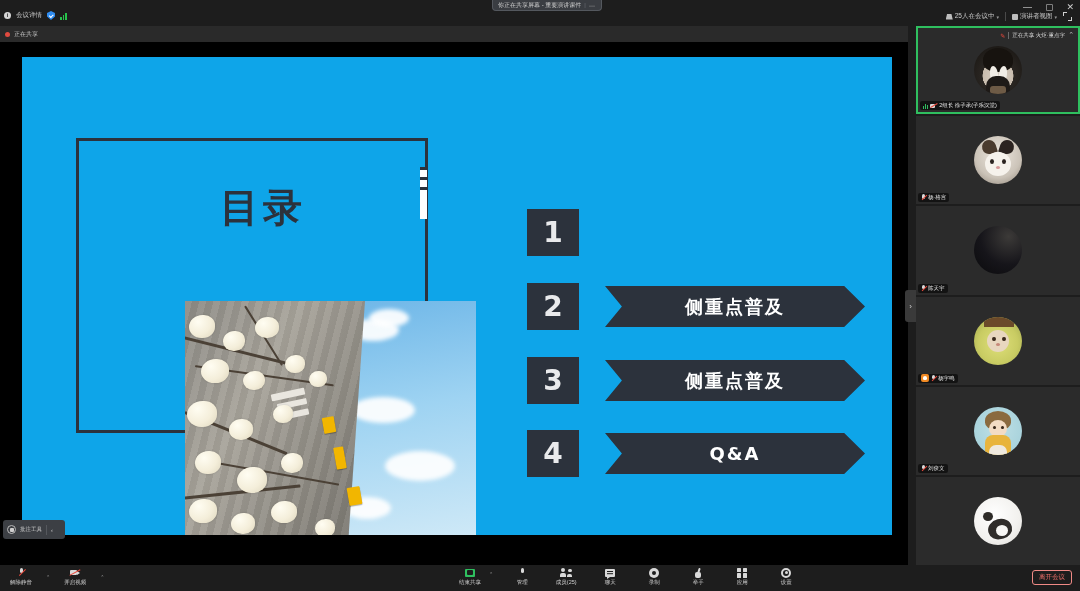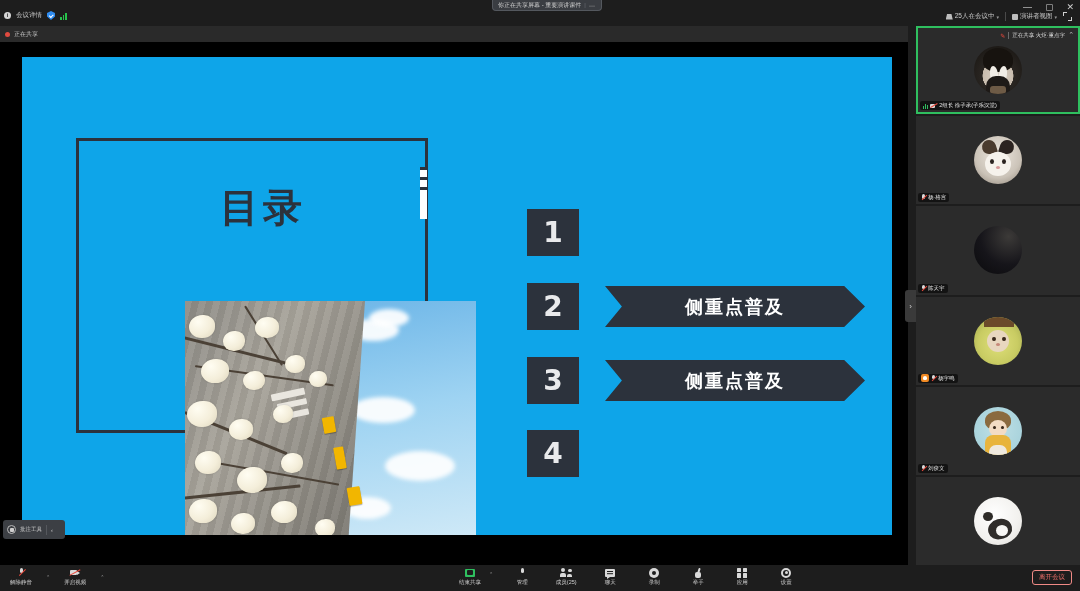--- a/index.html
+++ b/index.html
@@ -422,20 +422,21 @@
     <div class="num-row" style="left:505px;top:226px;width:336px">
       <div class="num-box">2</div>
       <div class="arrow-band">侧重点普及</div>
     </div>
     <div class="num-row" style="left:505px;top:300px;width:336px">
       <div class="num-box">3</div>
       <div class="arrow-band">侧重点普及</div>
     </div>
     <div class="num-row" style="left:505px;top:373px;width:336px">
       <div class="num-box">4</div>
+      <div class="arrow-band">Q&amp;A</div>
     </div>
   </div>
 
   <div id="annot-bar">
     <span class="ring">
         <b></b>
       </span>
     <span>批注工具</span>
     <span class="vline"></span>
     <span>‹</span>

